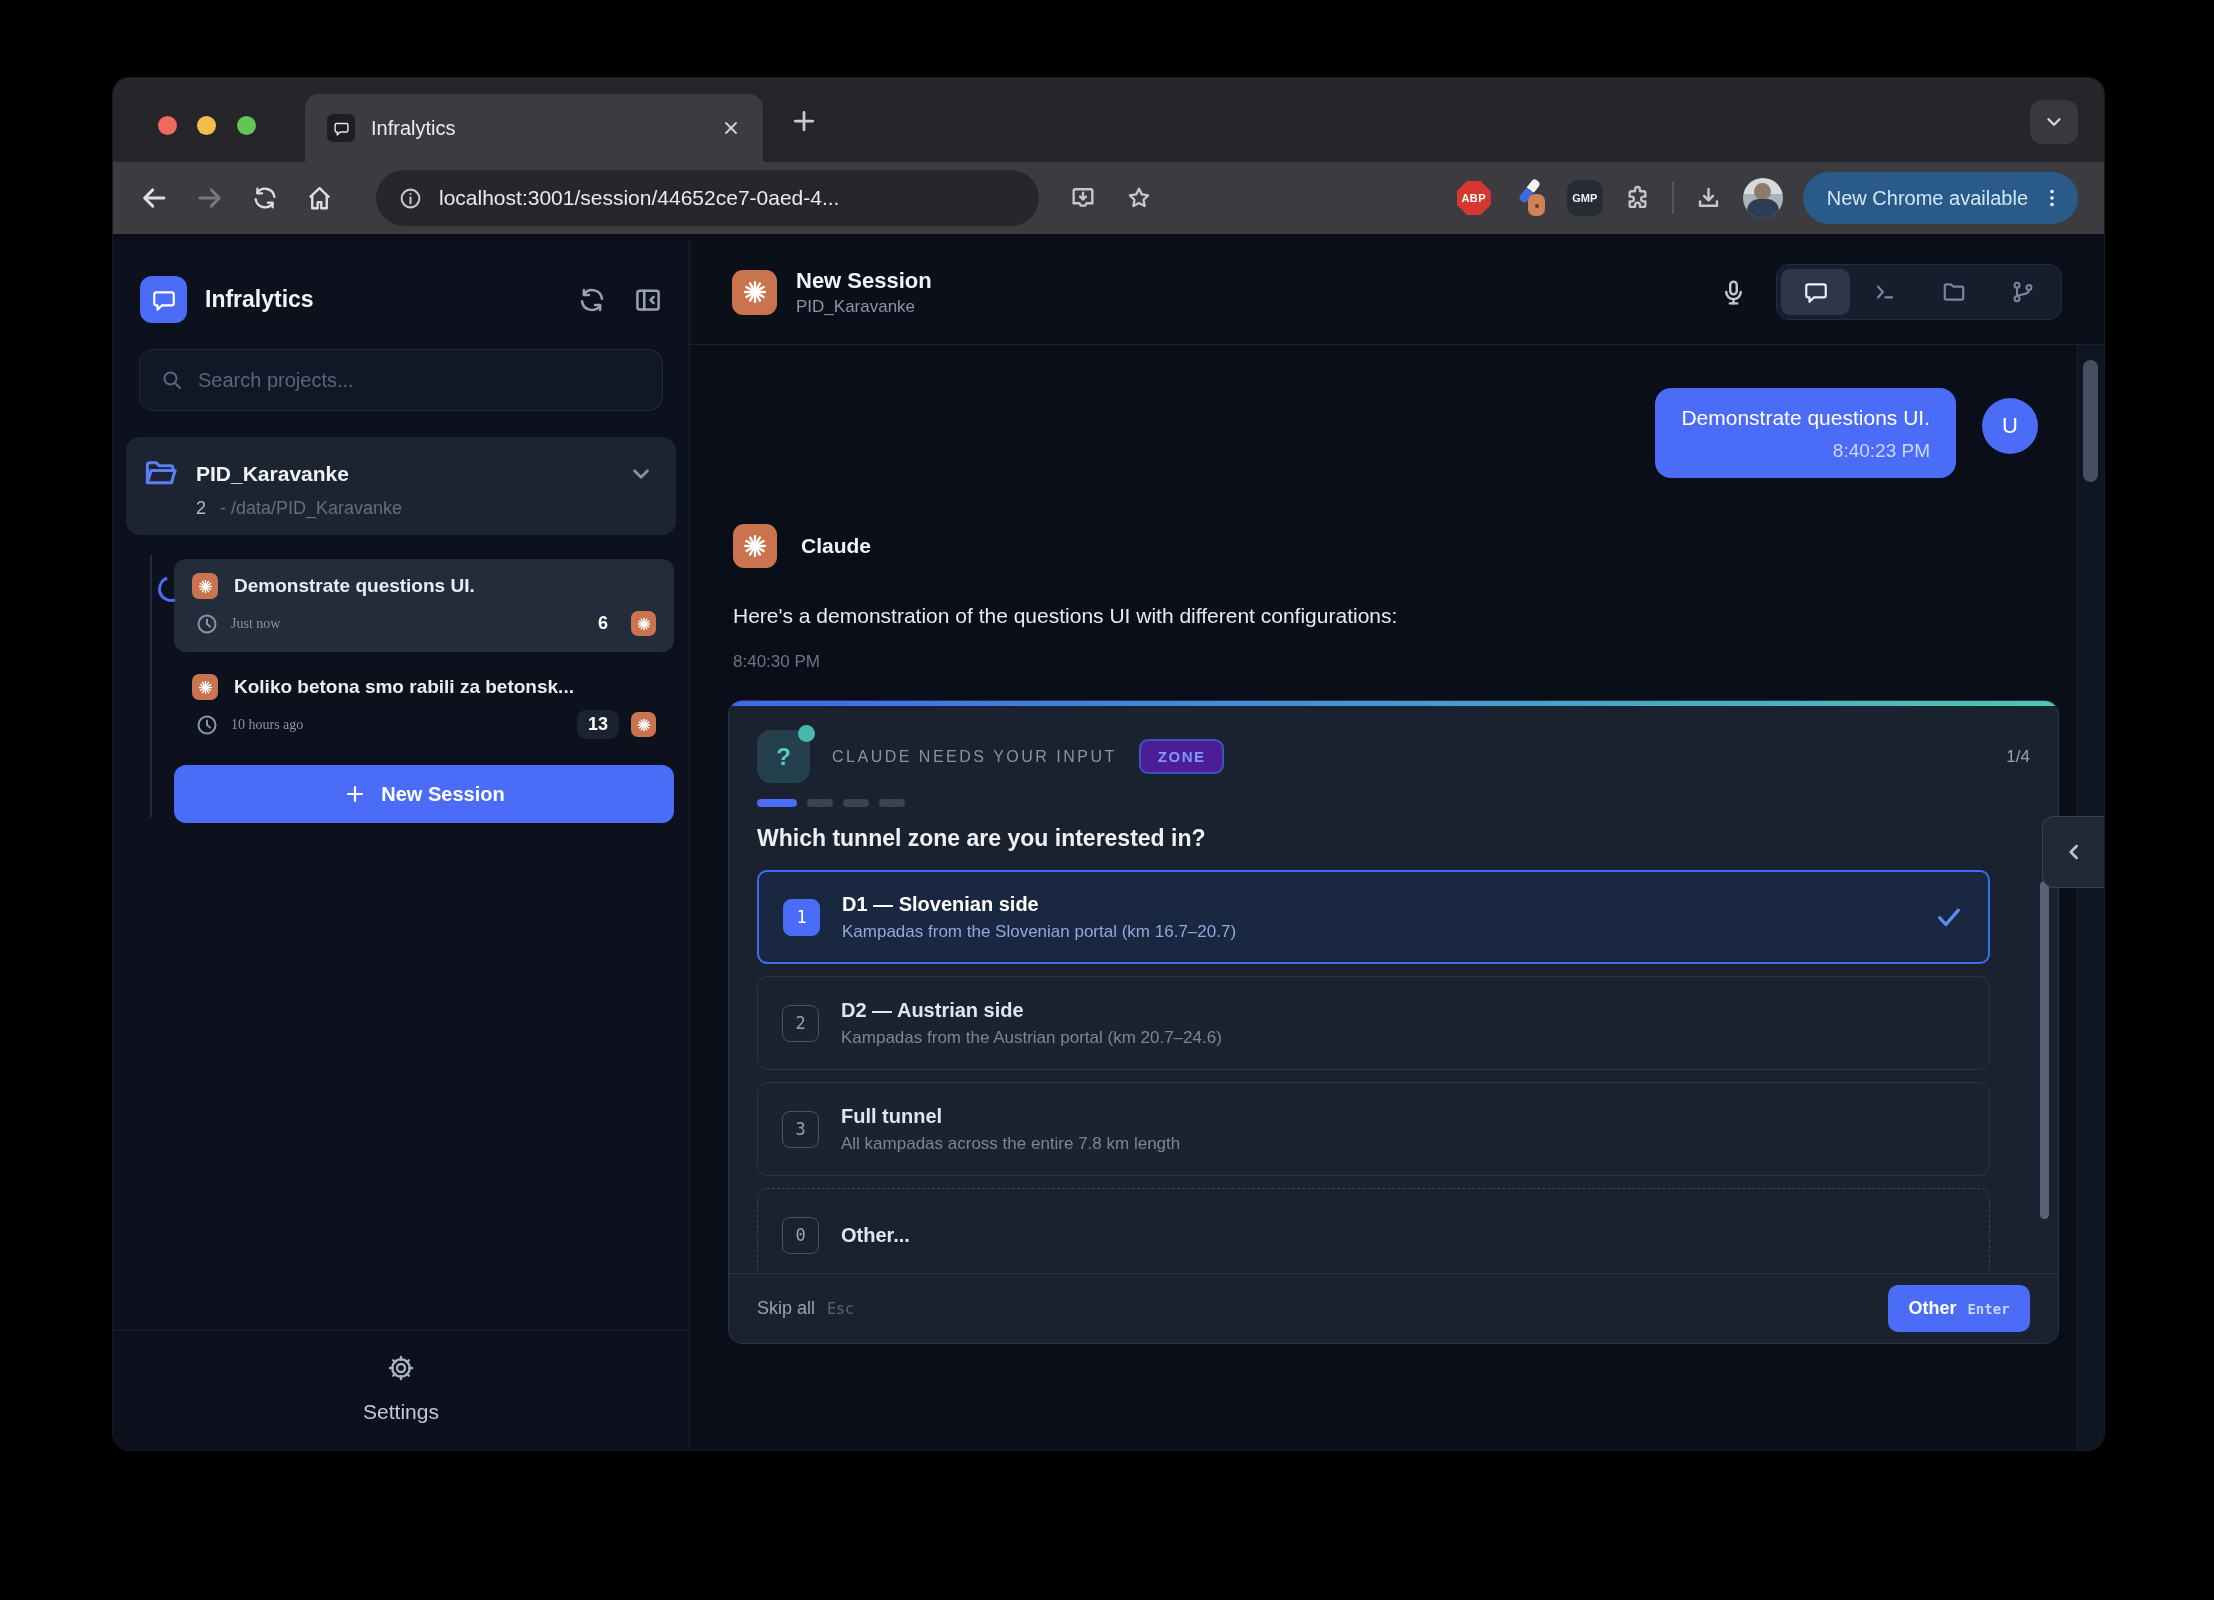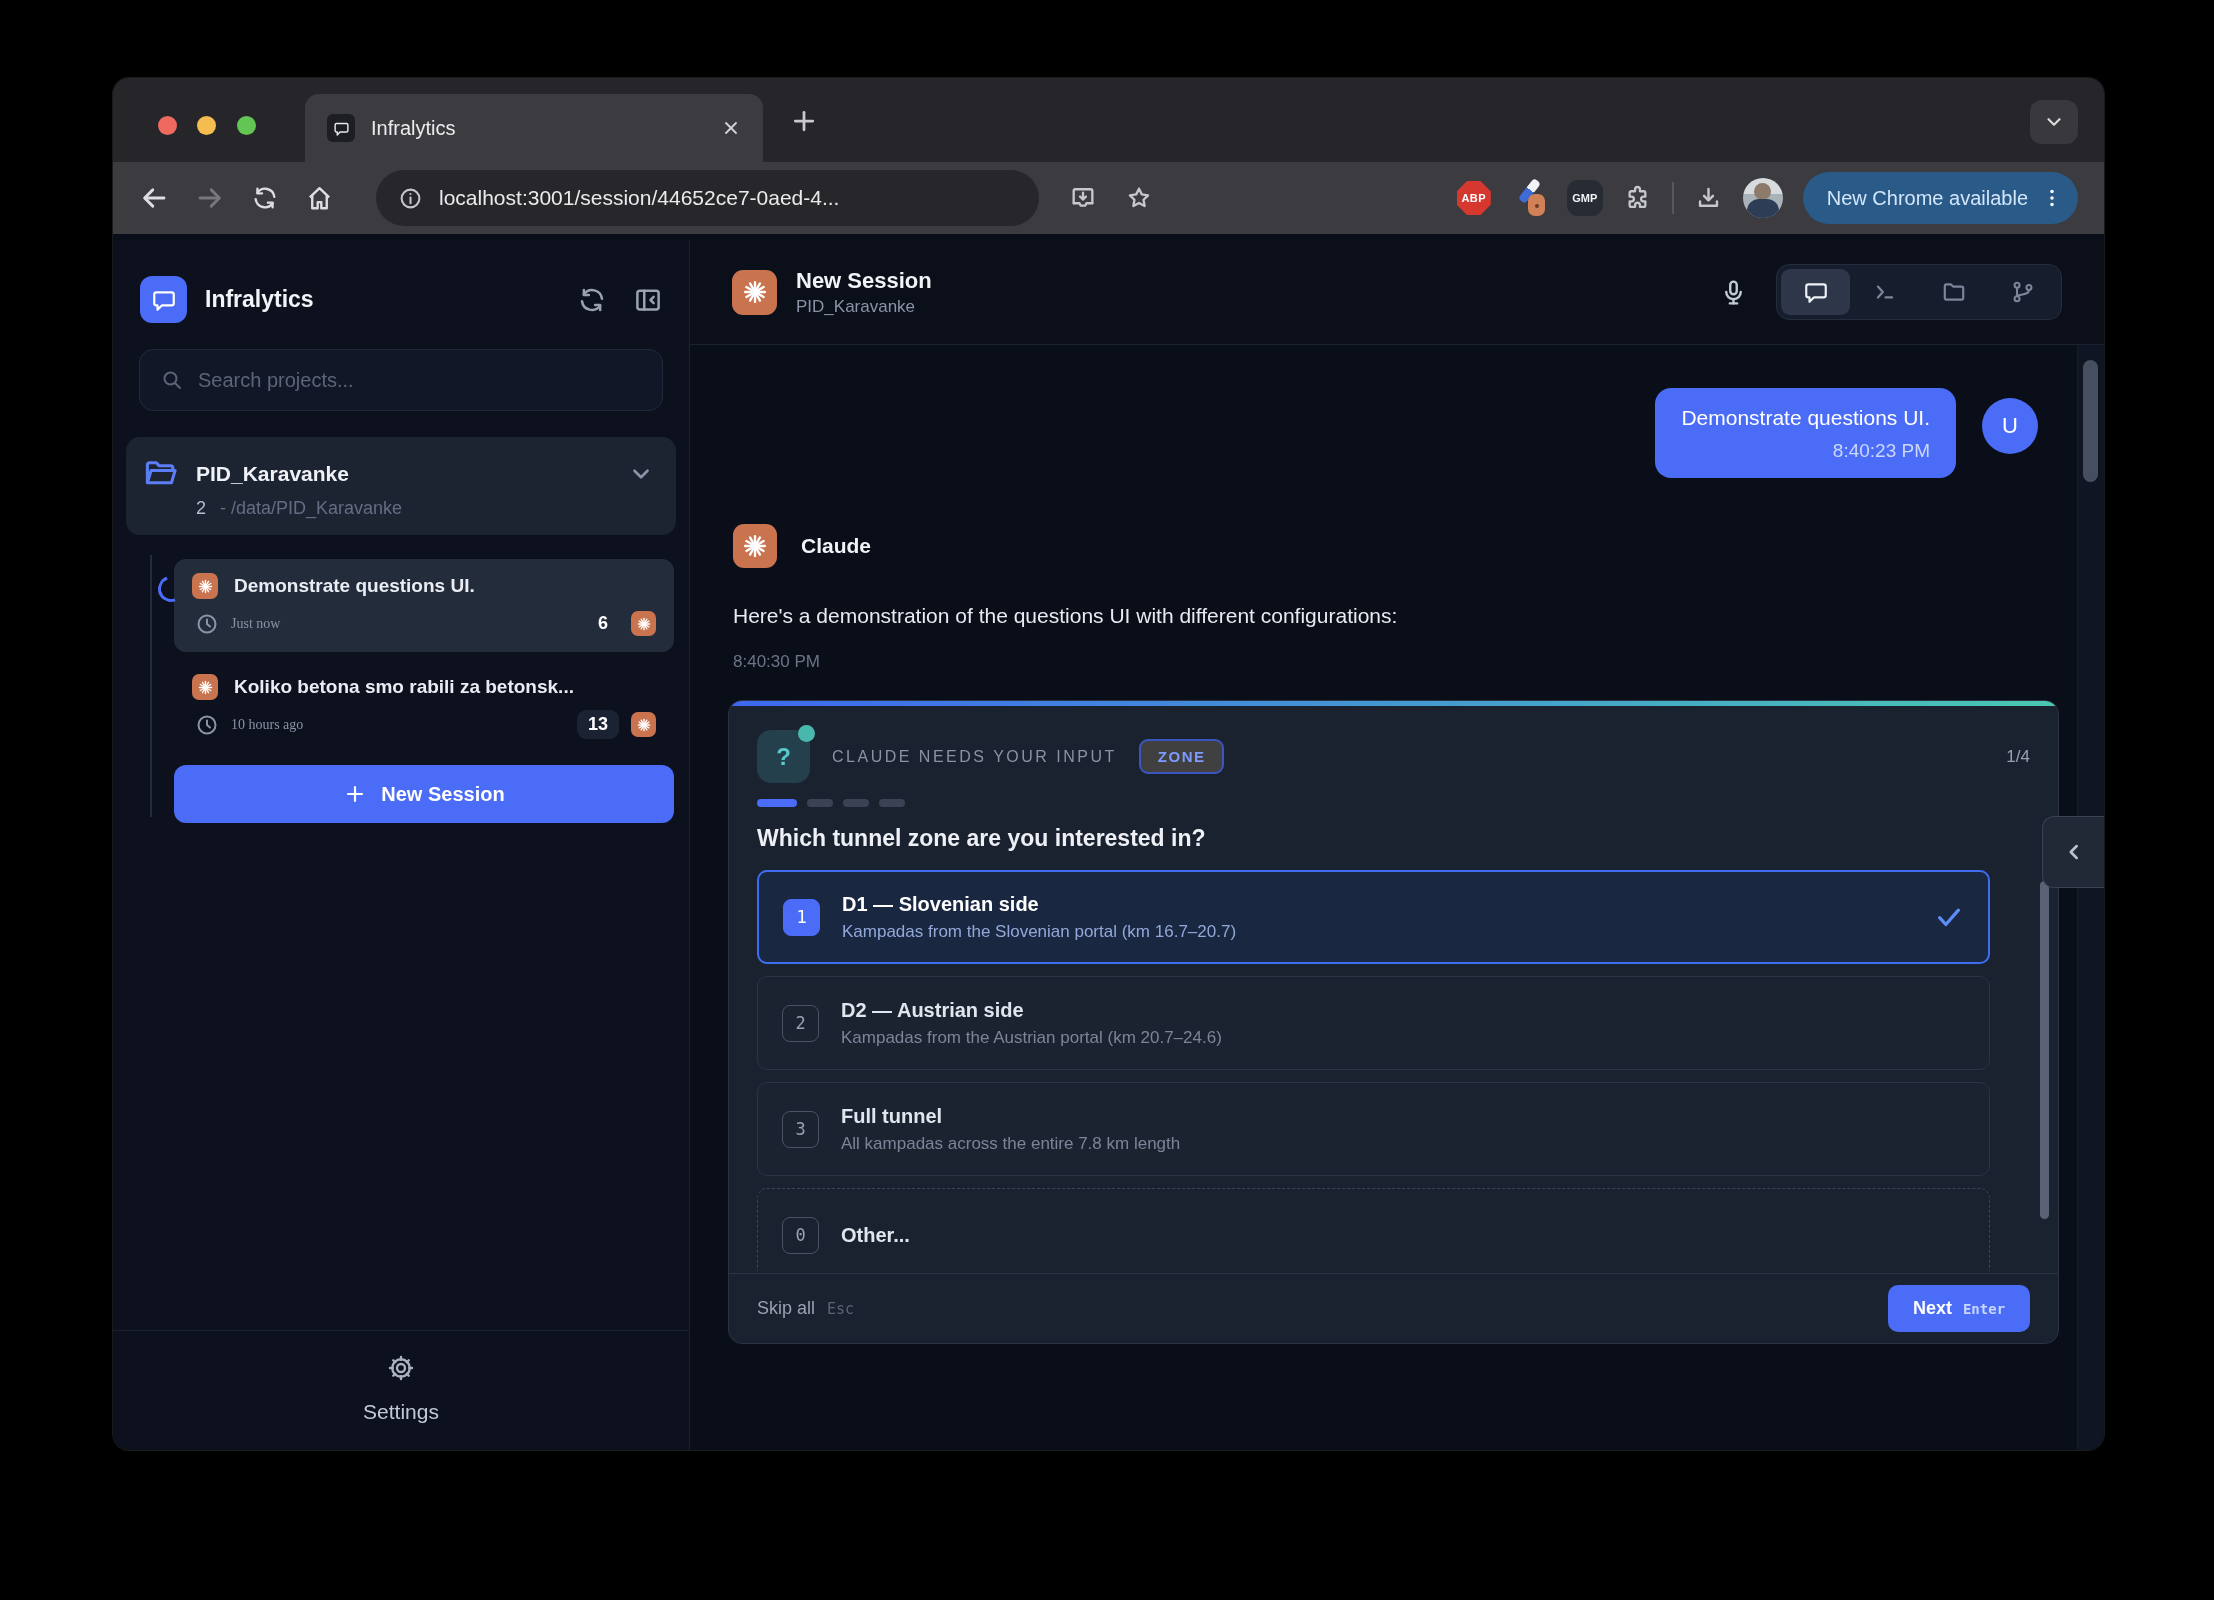--- a/index.html
+++ b/index.html
@@ -115,21 +115,21 @@
   .claude-time { margin-top:24px; font-size:17px; color:#6c7488; }
 
   
   .qcard { position:relative; margin:28px 45px 0 38px; height:644px; background:#1a2230; border:1px solid #2a3244; border-radius:14px; overflow:hidden; }
   .qgrad { height:5px; background:linear-gradient(90deg,#3e68f0,#49c8b2); }
   .qinner { padding:24px 28px 0; }
   .qhead { display:flex; align-items:center; gap:22px; }
   .qicon { position:relative; width:53px; height:53px; border-radius:14px; background:#24404d; color:#57c8cd; font-size:24px; font-weight:bold; display:flex; align-items:center; justify-content:center; flex:0 0 auto; }
   .qicon .dot { position:absolute; right:-5px; top:-5px; width:17px; height:17px; border-radius:50%; background:#49b8ac; }
   .kicker { font-size:16px; letter-spacing:2.5px; color:#8a92a6; font-weight:500; white-space:nowrap; }
-  .zone-badge { padding:7px 17px; border-radius:9px; border:2px solid #3b55c0; background:#404040; color:#7d9bff; font-size:15px; font-weight:bold; letter-spacing:1.5px; }
+  .zone-badge { padding:7px 17px; border-radius:9px; border:2px solid #3b55c0; background:#4c1d95; color:#7d9bff; font-size:15px; font-weight:bold; letter-spacing:1.5px; }
   .qcounter { margin-left:auto; font-size:17px; color:#98a1b3; }
   .progress { display:flex; gap:10px; margin-top:16px; }
   .pseg { width:26px; height:8px; border-radius:4px; background:#3a4254; }
   .pseg.on { width:40px; background:#4a6cf6; }
   .qtitle { margin-top:18px; font-size:23px; font-weight:600; color:#eef0f5; }
   .options { margin-top:18px; height:401px; overflow:hidden; padding-right:40px; }
   .opt { display:flex; align-items:center; gap:22px; height:94px; border:1px solid #2b3445; border-radius:10px; padding:14px 24px; margin-bottom:12px; background:#1b2331; }
   .opt.selected { border:2px solid #3f6df2; background:#192741; }
   .opt.dashed { border-style:dashed; border-color:#3c4558; background:transparent; }
   .opt-key { width:37px; height:37px; border-radius:8px; border:1px solid #4a5365; color:#99a2b4; font-family:"DejaVu Sans Mono",monospace; font-size:17px; display:flex; align-items:center; justify-content:center; flex:0 0 auto; }
@@ -658,21 +658,21 @@
                 </div>
               </div>
             </div>
 
             <div class="card-scroll"></div>
 
             <div class="qfooter">
               <span class="skip">Skip all</span>
               <span class="skip-key">Esc</span>
               <div class="next-btn">
-                <span class="next-label">Next</span>
+                <span class="next-label">Other</span>
                 <span class="next-key">Enter</span>
               </div>
             </div>
           </section>
         </div>
 
         <div class="scroll-gutter">
           <div class="scroll-thumb"></div>
         </div>
         <div class="panel-tab">

